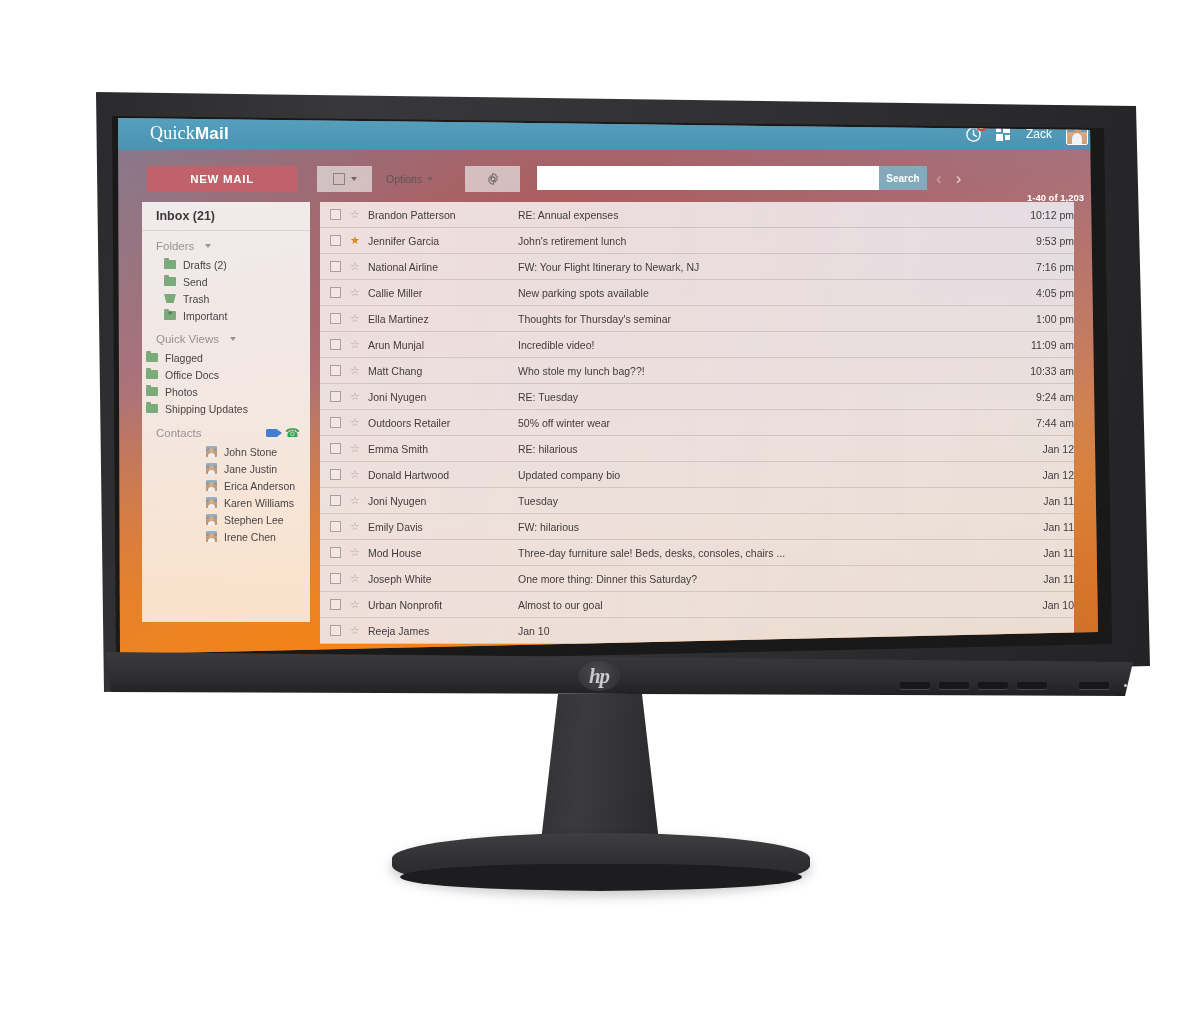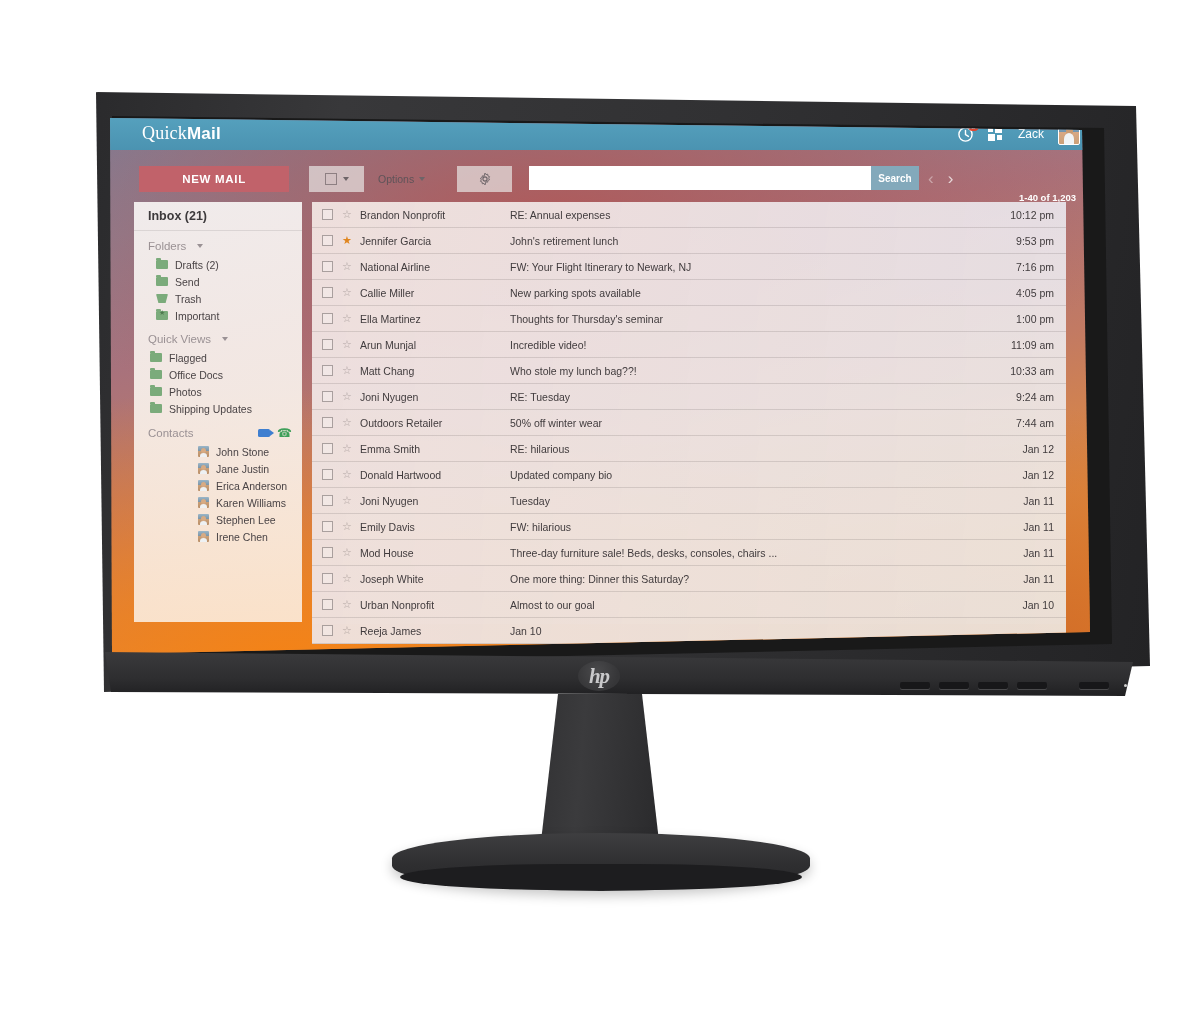--- a/index.html
+++ b/index.html
@@ -18,21 +18,21 @@
     clip-path:polygon(8px 0px, 1048px 14px, 1062px 574px, 16px 600px);
     box-shadow:0 6px 16px rgba(0,0,0,.30);
   }
   .bezel-inner{
     position:absolute;left:92px;top:96px;width:1054px;height:590px;
     background:#191919;
     clip-path:polygon(20px 20px, 1012px 32px, 1020px 548px, 24px 570px);
   }
   
   .screen-clip{
-    position:absolute;left:80px;top:92px;width:1062px;height:600px;
+    position:absolute;left:88px;top:92px;width:1062px;height:600px;
     clip-path:polygon(30px 26px, 1002px 38px, 1010px 540px, 32px 562px);
     overflow:hidden;
   }
   .screen{
     position:absolute;left:30px;top:26px;width:980px;height:536px;
     transform-origin:0 0;
     background:
       radial-gradient(120% 90% at 18% 100%, rgba(245,130,20,.92) 0%, rgba(245,130,20,0) 55%),
       radial-gradient(110% 80% at 88% 100%, rgba(196,96,44,.75) 0%, rgba(196,96,44,0) 58%),
       radial-gradient(95% 70% at 45% 18%, rgba(178,86,84,.85) 0%, rgba(178,86,84,0) 62%),
@@ -99,21 +99,21 @@
     font-size:12.5px;font-weight:bold;color:#3d3a3c;border-bottom:1px solid rgba(0,0,0,.09);}
   .sec-hd{display:flex;align-items:center;gap:11px;padding:9px 0 4px 14px;
     font-size:11.5px;color:#9a9194;}
   .sec-hd .caret{border-top-color:#9a9194;}
   .fitem{display:flex;align-items:center;gap:7px;padding:2.5px 0 2.5px 22px;font-size:10.5px;color:#4a4446;}
   .fld{width:12px;height:9px;background:#7bab7b;border-radius:1px;position:relative;flex:none;}
   .fld::before{content:"";position:absolute;left:0;top:-2px;width:5px;height:2px;background:#7bab7b;border-radius:1px 1px 0 0;}
   .fld.trash{background:#7bab7b;clip-path:polygon(0 0,100% 0,80% 100%,20% 100%);}
   .fld.trash::before{display:none;}
   .fld.star::after{content:"\2605";position:absolute;left:3px;top:-2.5px;font-size:7px;color:#4e7a4e;}
-  .qv .fitem{padding-left:16px;}
+  .qv .fitem{padding-left:4px;}
   .contacts-hd{display:flex;align-items:center;padding:10px 10px 4px 14px;
     font-size:11.5px;color:#9a9194;}
   .contacts-hd .icons{margin-left:auto;display:flex;gap:7px;align-items:center;}
   .cam{width:12px;height:8px;background:#3f7fd0;border-radius:1.5px;position:relative;}
   .cam::after{content:"";position:absolute;right:-4px;top:1px;border-left:4px solid #3f7fd0;
     border-top:3px solid transparent;border-bottom:3px solid transparent;}
   .phone{color:#3fa05a;font-size:12px;line-height:12px;}
   .citem{display:flex;align-items:center;gap:7px;padding:2.5px 0 2.5px 16px;font-size:10.5px;color:#4a4446;margin-left:48px;}
   .cav{width:11px;height:11px;flex:none;border-radius:1px;position:relative;overflow:hidden;
     background:linear-gradient(180deg,#9bb6c8 0%,#7b95a8 45%,#caa079 46%,#b98f68 100%);}
@@ -123,21 +123,21 @@
   
   .maillist{position:absolute;left:202px;top:84px;width:754px;height:422px;
     background:rgba(255,255,255,.10);}
   .row{height:25px;display:flex;align-items:center;position:relative;
     border-bottom:1px solid rgba(120,110,110,.22);font-size:10.5px;color:#403b3d;}
   .row .cb{width:9px;height:9px;border:1px solid rgba(110,100,100,.55);margin-left:10px;flex:none;background:rgba(255,255,255,.25);}
   .row .st{margin-left:9px;font-size:11px;color:rgba(120,110,110,.50);flex:none;width:12px;}
   .row .st.on{color:#e0861f;}
   .row .sn{margin-left:6px;width:150px;flex:none;overflow:hidden;white-space:nowrap;}
   .row .sj{flex:1;overflow:hidden;white-space:nowrap;}
-  .row .tm{margin-right:12px;flex:none;}
+  .row .tm{flex:none;}
 </style>
 </head>
 <body>
 
 <div id="monitor">
 
   <div class="bezel"></div>
   <div class="bezel-inner"></div>
 
   <div class="screen-clip">
@@ -275,21 +275,21 @@
             <span class="cav"></span>
             <span>Irene Chen</span>
             </div>
         </div>
       </div>
 
       <div class="maillist" id="maillist">
           <div class="row" style="background: linear-gradient(100deg, rgba(244, 232, 228, 0.92) 0%, rgba(236, 234, 240, 0.88) 100%);">
             <span class="cb"></span>
             <span class="st">☆</span>
-            <span class="sn">Brandon Nonprofit</span>
+            <span class="sn">Brandon Patterson</span>
             <span class="sj">RE: Annual expenses</span>
             <span class="tm">10:12 pm</span>
           </div>
           <div class="row" style="background: linear-gradient(100deg, rgba(244, 232, 228, 0.92) 0%, rgba(236, 234, 240, 0.88) 100%);">
             <span class="cb"></span>
             <span class="st on">★</span>
             <span class="sn">Jennifer Garcia</span>
             <span class="sj">John's retirement lunch</span>
             <span class="tm">9:53 pm</span>
           </div>

